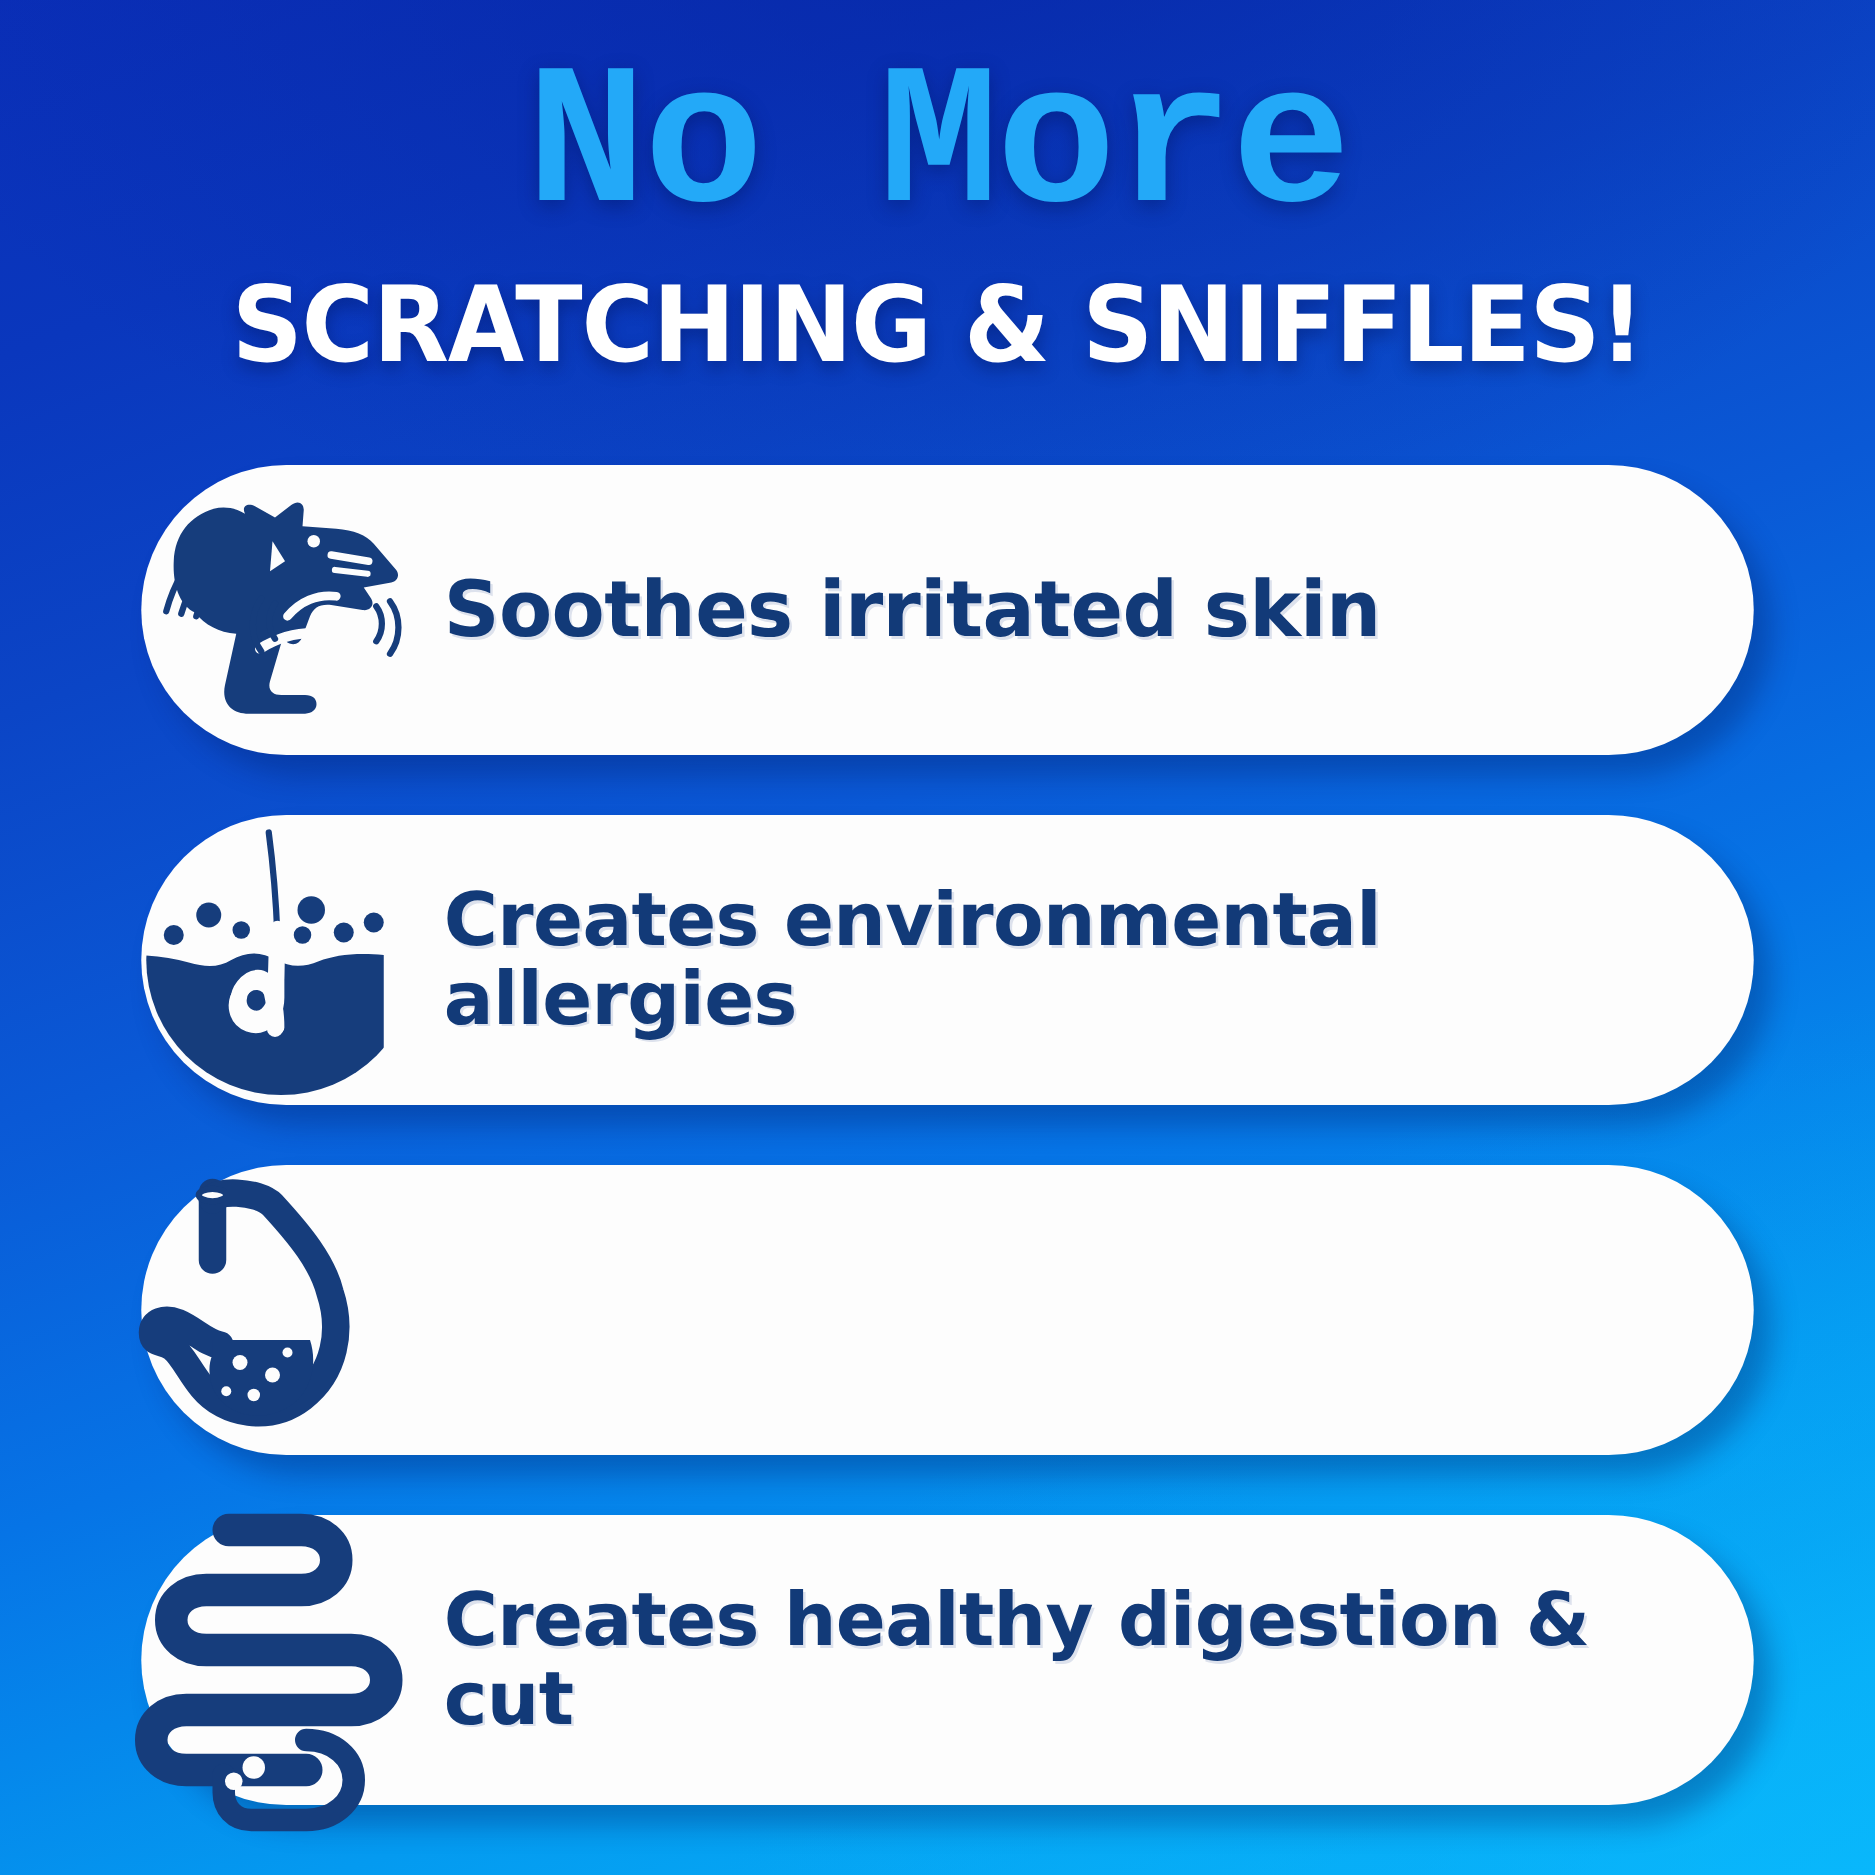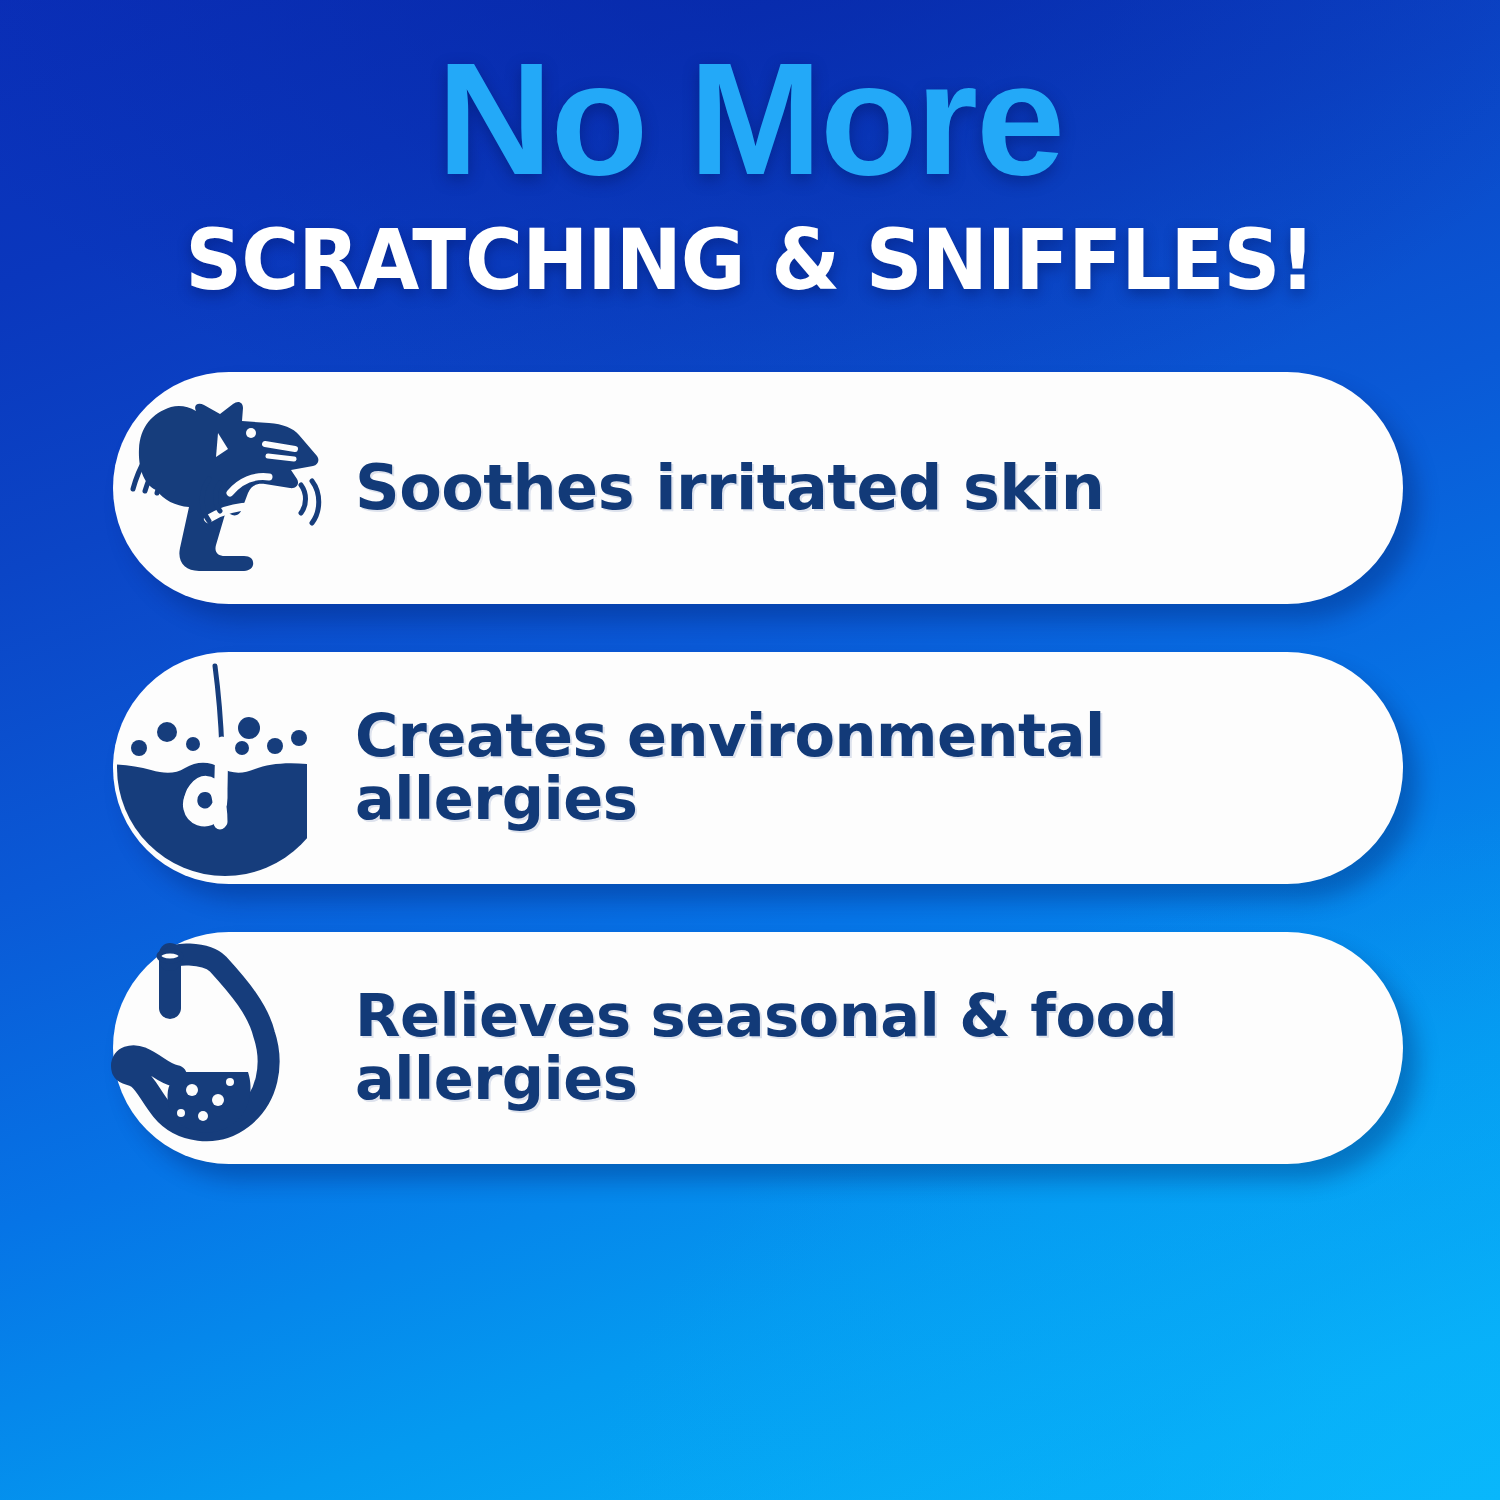--- a/index.html
+++ b/index.html
@@ -46,21 +46,21 @@
   }
   .headline{
     display:block;
     margin-top:42px;
     font-size:160px;
     line-height:.96;
     font-weight:700;
     letter-spacing:-2px;
     color:#23a9f8;
     text-shadow:0 5px 16px rgba(2,20,90,.45);
-    font-family:Liberation Sans, sans-serif;
+    font-family:Liberation Mono, monospace;
   }
   .subheadline{
     display:block;
     margin-top:22px;
     font-size:84px;
     line-height:1;
     font-weight:700;
     letter-spacing:-1px;
     color:#ffffff;
     text-shadow:0 5px 14px rgba(2,20,90,.45);
@@ -205,18 +205,35 @@
             <circle cx="82" cy="150" r="6"></circle>
             <circle cx="108" cy="160" r="6"></circle>
             <circle cx="93" cy="176" r="5"></circle>
             <circle cx="120" cy="142" r="4"></circle>
             <circle cx="71" cy="173" r="4"></circle>
           </g>
 
           <ellipse cx="60" cy="16" rx="11" ry="5" fill="#fdfdfd" stroke="#163d7c" stroke-width="5"></ellipse>
         </svg>
       </div>
-      <div class="pill-text">Relieves seasonal &amp; food allergies</div>
-    </div>
-
+    </div>
+
+    <div class="pill">
+      <div class="pill-icon">
+        <svg width="232" height="220" viewBox="0 0 232 220">
+          <g fill="none" stroke="#163d7c" stroke-width="26" stroke-linecap="round" stroke-linejoin="round">
+
+            <path d="M74 6h58c16 0 28 10 28 24s-12 24-28 24H56c-16 0-28 10-28 24s12 24 28 24h116c16 0 28 10 28 24s-12 24-28 24H40c-16 0-28 10-28 24s12 24 28 24h96"></path>
+
+            <path d="M136 174c22 0 38 14 38 32s-16 32-38 32H92c-14 0-22-10-22-22v-14" stroke-width="18"></path>
+          </g>
+
+          <g fill="#fdfdfd">
+            <circle cx="94" cy="196" r="9"></circle>
+            <circle cx="78" cy="207" r="7"></circle>
+          </g>
+        </svg>
+      </div>
+      <div class="pill-text">Creates healthy digestion &amp; cut</div>
+    </div>
 
   </div>
 </div>
 
 </body></html>

